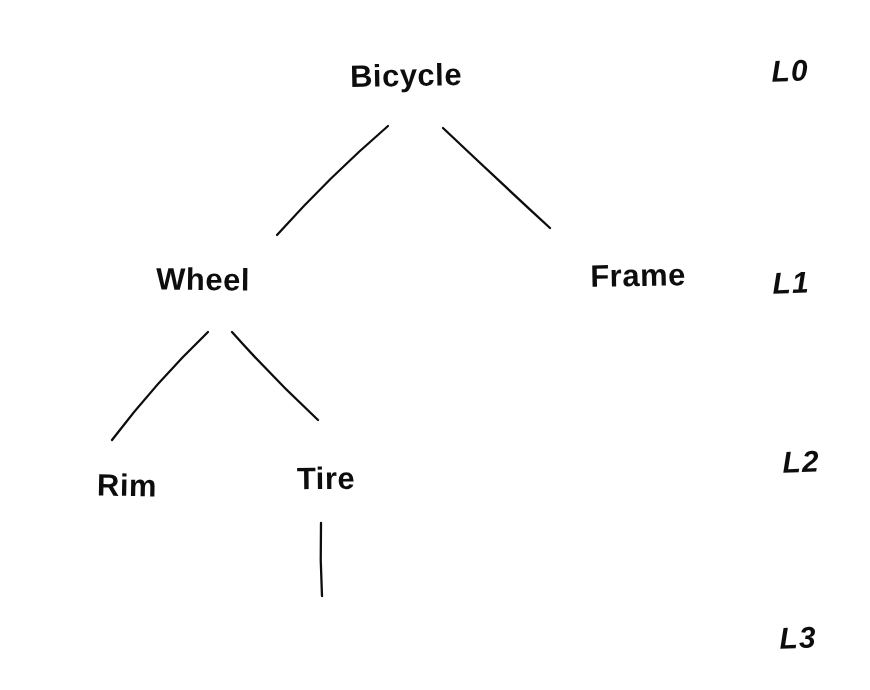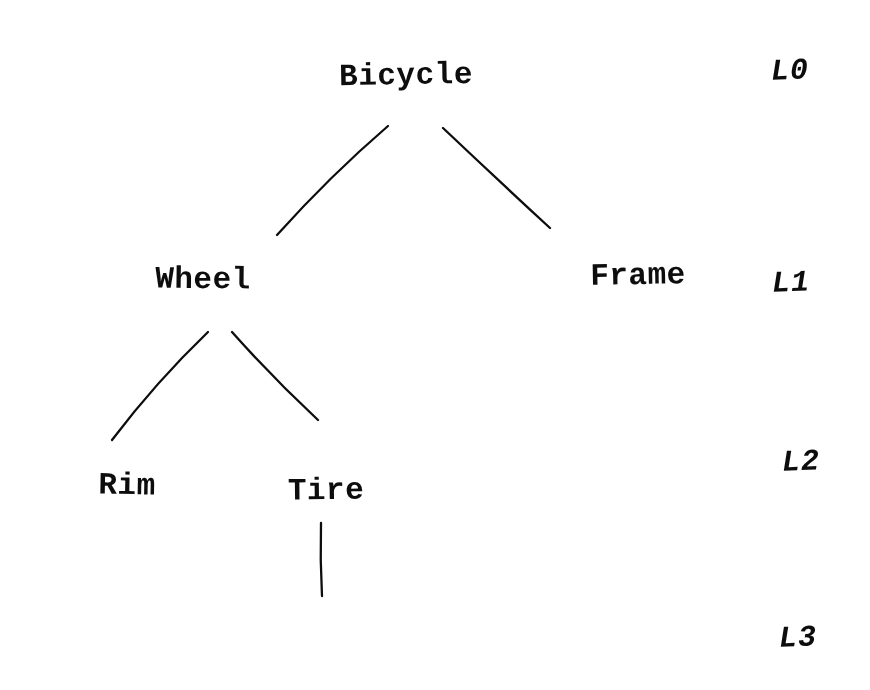--- a/index.html
+++ b/index.html
@@ -6,21 +6,21 @@
     margin: 0;
     padding: 0;
     background: #ffffff;
   }
   .canvas {
     position: relative;
     width: 870px;
     height: 690px;
     background: #ffffff;
     overflow: hidden;
-    font-family: Liberation Mono, monospace;
+    font-family: Liberation Sans, sans-serif;
     color: #0d0d0d;
   }
   svg.edges {
     position: absolute;
     left: 0;
     top: 0;
     width: 870px;
     height: 690px;
   }
   svg.edges path {
@@ -46,21 +46,21 @@
     font-style: italic;
     letter-spacing: 1px;
     white-space: nowrap;
     line-height: 1.2;
   }
   
   #node-bicycle { left: 406px; top: 57px;  transform: translateX(-50%) rotate(-1deg); }
   #node-wheel   { left: 203px; top: 261px; transform: translateX(-50%) rotate(0.6deg); }
   #node-frame   { left: 638px; top: 257px; transform: translateX(-50%) rotate(-1deg); }
   #node-rim     { left: 127px; top: 467px; transform: translateX(-50%) rotate(1deg); }
-  #node-tire    { left: 326px; top: 472px; transform: translateX(-50%) rotate(-0.6deg); }
+  #node-tire    { left: 326px; top: 460px; transform: translateX(-50%) rotate(-0.6deg); }
   #node-tube    { left: 321px; top: 610px; transform: translateX(-50%) rotate(0.5deg); }
   
   #level-l0 { left: 790px; top: 53px;  transform: translateX(-50%) rotate(-2deg); }
   #level-l1 { left: 791px; top: 265px; transform: translateX(-50%) rotate(-2deg); }
   #level-l2 { left: 801px; top: 444px; transform: translateX(-50%) rotate(-2deg); }
   #level-l3 { left: 798px; top: 620px; transform: translateX(-50%) rotate(-2deg); }
 </style>
 </head>
 <body>
 

